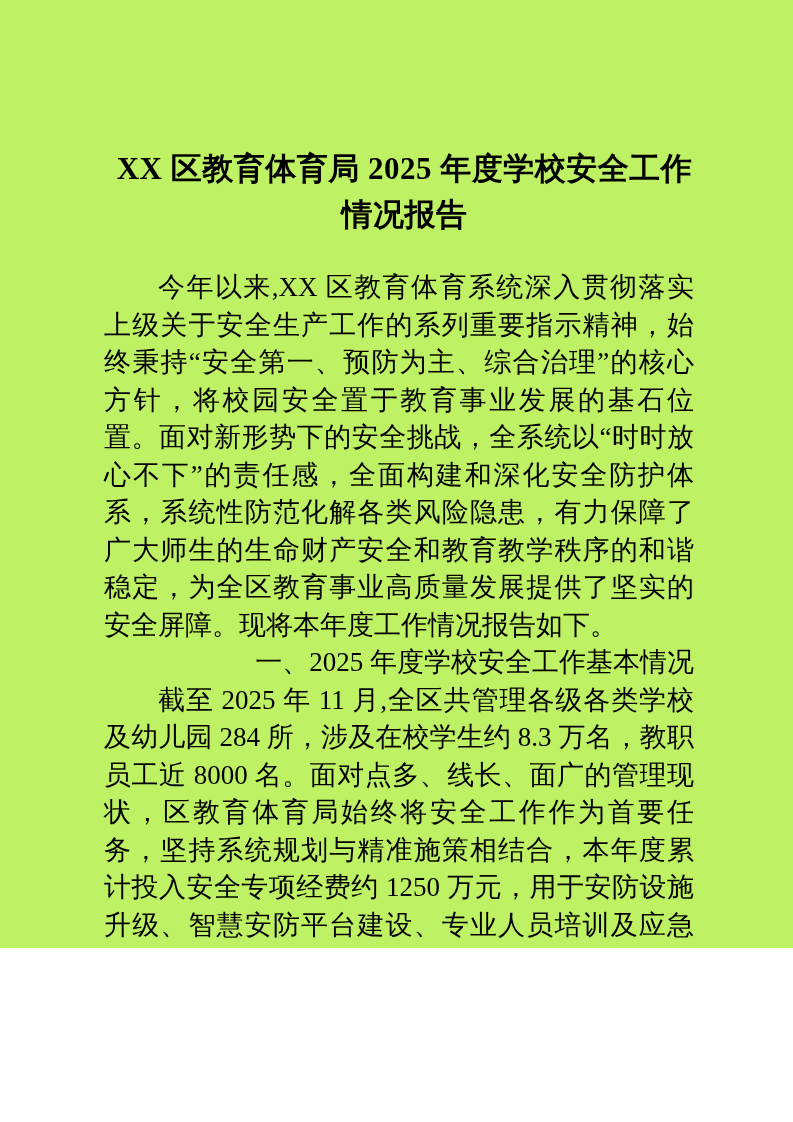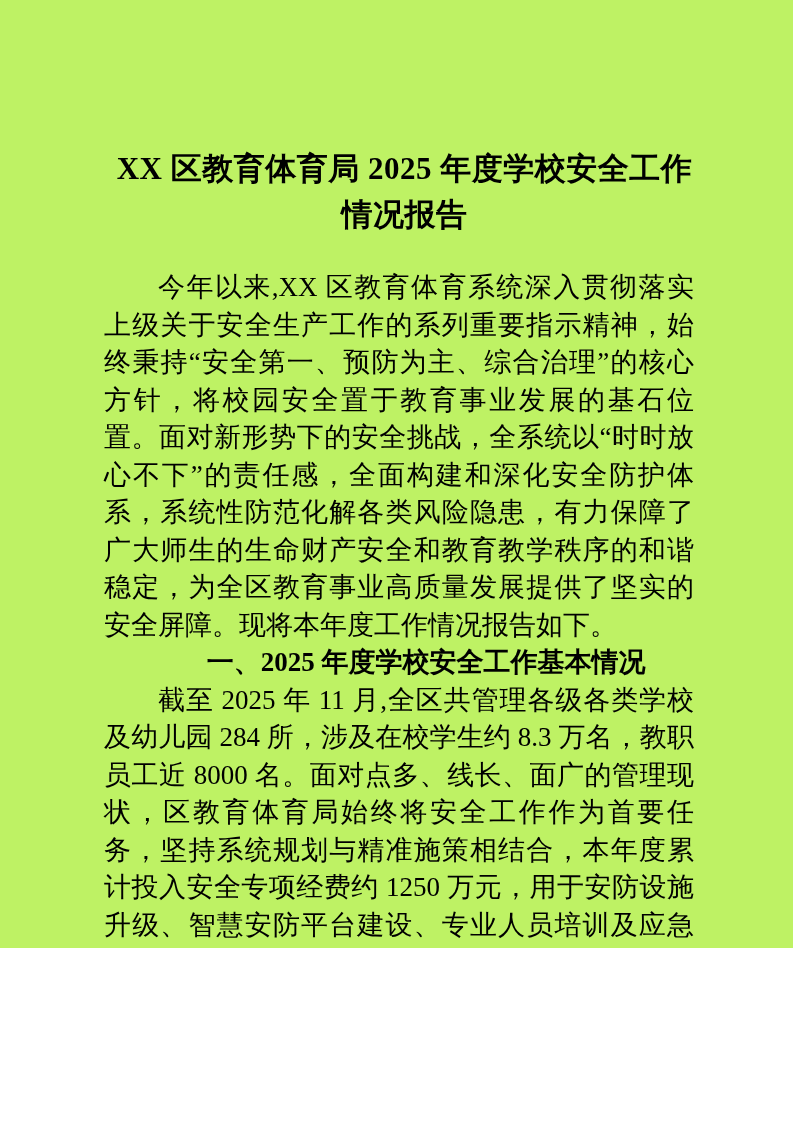--- a/index.html
+++ b/index.html
@@ -42,22 +42,22 @@
   .content p, .content h2, .content h3 {
     margin: 0;
     padding: 0;
     font-size: 27px;
     line-height: 37.5px;
     text-indent: 2em;
     font-weight: normal;
   }
   .content .heading-1,
   .content .heading-2 {
-    font-weight: bold;
-    text-align: center;
+    font-weight: normal;
+    text-align: right;
   }
   .page-footer {
     position: absolute;
     top: 1033px;
     left: 0;
     right: 0;
     text-align: center;
     font-size: 16px;
     line-height: 24px;
     color: #1a1a1a;

